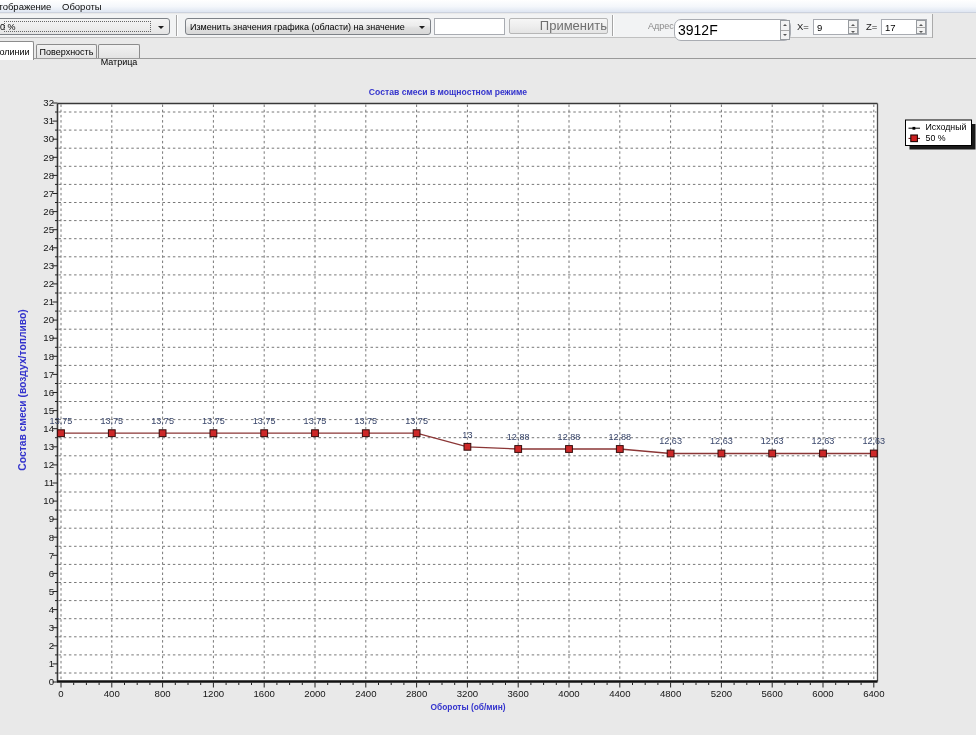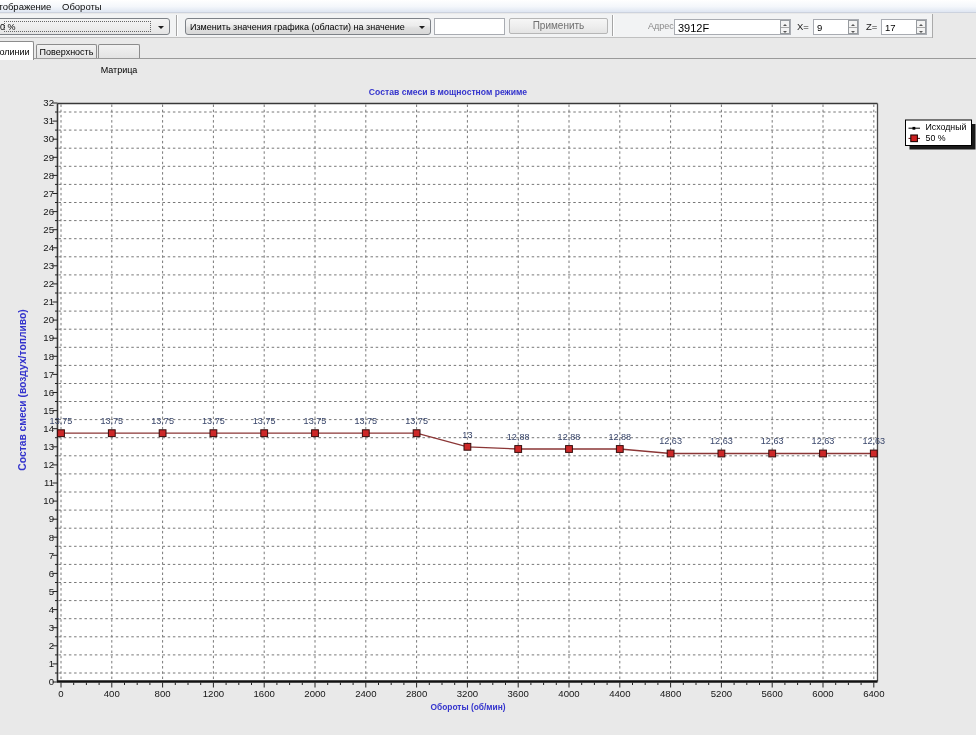--- a/index.html
+++ b/index.html
@@ -174,25 +174,25 @@
   <div class="abs combo" style="left:185px; top:18px; width:246px;">
     <span class="abs" style="left:4px; top:3px;">Изменить значения графика (области) на значение</span>
     <span class="ar"></span>
   </div>
 
   <div class="abs edit" style="left:434px; top:18px; width:71px; height:16.5px;"></div>
 
   <div class="abs" style="left:509px; top:18px; width:99px; height:15.5px;
     border:1px solid #b6b6b6; border-radius:2px;
     background:linear-gradient(#f6f6f6,#eeeeee 50%,#e4e4e4);
-    font-size:10px; color:#6f6f6f; text-align:center; line-height:13.5px;">Применить</div>
+    font-size:13px; color:#6f6f6f; text-align:right; line-height:13.5px;">Применить</div>
   <div class="abs sep" style="left:612px"></div>
 
   <span class="abs" style="left:620px; top:21px; font-size:9px; color:#8a8a8a;margin-left:28px;">Адрес (hex)</span>
-  <div class="abs edit" style="left:674px; top:19px; width:117px; height:16px; font-size:11px;">
+  <div class="abs edit" style="left:674px; top:19px; width:117px; height:22px; font-size:14px;border-radius:7px;">
     <span class="abs" style="left:3px; top:2px;">3912F</span>
     <div class="spinbtns">
         <div class="u">
           <span class="uar"></span>
         </div>
         <div class="d">
           <span class="dar"></span>
         </div>
       </div>
   </div>
@@ -215,18 +215,18 @@
         <div class="u">
           <span class="uar"></span>
         </div>
         <div class="d">
           <span class="dar"></span>
         </div>
       </div>
   </div>
 
   <div class="abs tab" style="left:36px; width:61px;"><span style="position:relative; top:2px;">Поверхность</span></div>
-  <div class="abs tab" style="left:98px; width:42px;"><span style="position:relative; top:20px;margin-top:20px;">Матрица</span></div>
+  <div class="abs tab" style="left:98px; width:42px;"><span style="position:relative; top:12px;margin-top:20px;">Матрица</span></div>
   <div class="abs" id="tabline"></div>
   <div class="abs" id="activetab">
       <span style="position:absolute; left:8px; top:5px;">Изолинии</span>
     </div>
 </div>
 
 </body></html>

